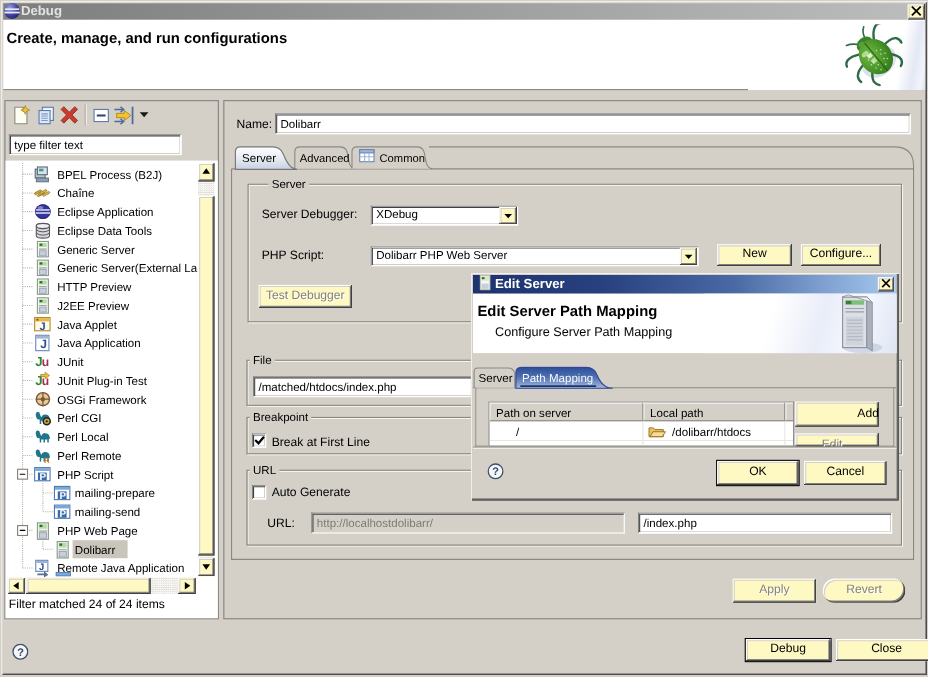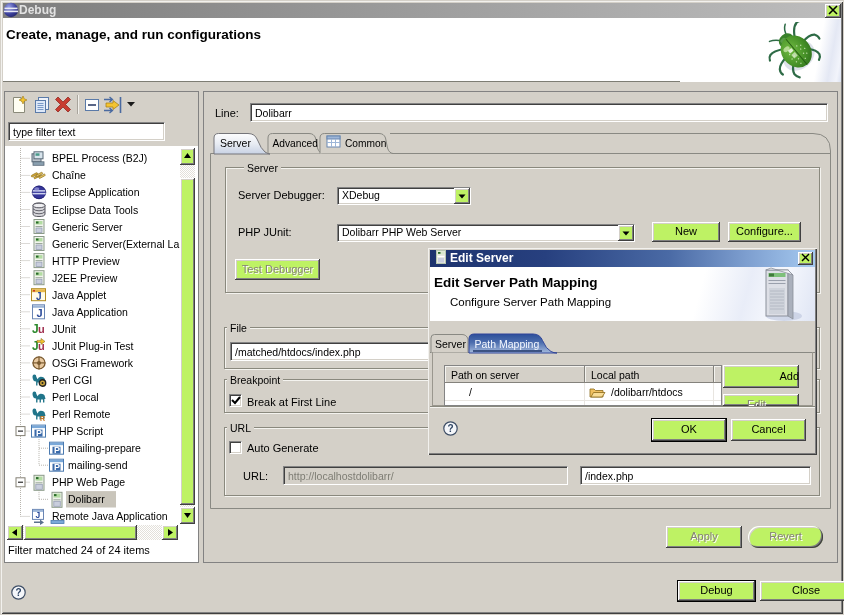--- a/index.html
+++ b/index.html
@@ -2,21 +2,21 @@
 <html><head><meta charset="utf-8">
 <style>
 * { margin:0; padding:0; box-sizing:border-box; }
 html,body { width:844px; height:615px; overflow:hidden; }
 body { position:relative; background:#d4d0c8; font-family:"Liberation Sans",sans-serif; font-size:11px; color:#000; }
 .abs { position:absolute; }
 
 .frame { position:absolute; inset:0; border:1px solid #d4d0c8;
   box-shadow: inset 1px 1px 0 #f2f1ee, inset -1px -1px 0 #404040, inset 2px 2px 0 #d4d0c8, inset -2px -2px 0 #808080; }
 
-.btn { position:absolute; background:#bef264; text-align:center;
+.btn { position:absolute; background:#fef9c3; text-align:center;
   box-shadow: inset -1px -1px 0 #404040, inset 1px 1px 0 #ffffff, inset -2px -2px 0 #808080, inset 2px 2px 0 #d4d0c8;
   font-size:11px; }
 .btn.dis { color:#848078; text-shadow:1px 1px 0 #ffffff; }
 .btn.def { box-shadow: 0 0 0 1px #000, inset -1px -1px 0 #404040, inset 1px 1px 0 #ffffff, inset -2px -2px 0 #808080, inset 2px 2px 0 #d4d0c8; }
 
 .field { position:absolute; background:#fff;
   border:1px solid; border-color:#848484 #fff #fff #848484;
   box-shadow: inset 1px 1px 0 #404040, inset -1px -1px 0 #d4d0c8; }
 .field .txt { position:absolute; left:4px; top:3px; white-space:nowrap; font-size:10.5px; }
 
@@ -310,21 +310,21 @@
 <div class="btn" style="left:7px;top:525px;width:16px;height:15px;"><svg width="16" height="15">
       <path d="M5 7.5 L10 4 L10 11 Z" fill="#000"></path>
     </svg></div>
 <div class="btn" style="left:162px;top:525px;width:16px;height:15px;"><svg width="16" height="15">
       <path d="M11 7.5 L6 4 L6 11 Z" fill="#000"></path>
     </svg></div>
 <div class="btn" style="left:24px;top:525px;width:113px;height:15px;"></div>
 <div class="lbl" style="left:8px;top:544px;">Filter matched 24 of 24 items</div>
 
 <div class="abs" style="left:203px;top:91px;width:635px;height:472px;background:#d4d0c8;border:1px solid #828282;"></div>
-<div class="lbl" style="left:215px;top:107px;">Line:</div>
+<div class="lbl" style="left:215px;top:107px;">Name:</div>
 <div class="field" style="left:250px;top:103px;width:578px;height:19px;">
     <span class="txt">Dolibarr</span>
   </div>
 
 <svg class="abs" style="left:210px;top:132px;" width="622" height="378" viewBox="0 0 622 378">
 
   <path d="M180 1.5 L603 1.5 Q620.5 1.5 620.5 19 L620.5 376.5 L0.5 376.5 L0.5 21.5" fill="none" stroke="#898983" stroke-width="1"></path>
   <path d="M0.5 21.5 L621 21.5" fill="none" stroke="#898983" stroke-width="1"></path>
 
   <path d="M58 21.5 L58 6 Q58 1.5 62.5 1.5 L99 1.5 Q104 1.5 105.5 6 L107.5 16 Q109 21 113 21.5" fill="#d4d0c8" stroke="#898983" stroke-width="1"></path>
@@ -354,21 +354,21 @@
 <div class="group" style="left:225px;top:167px;width:595px;height:126px;">
     <span class="glabel" style="left:18px;">Server</span>
   </div>
 <div class="lbl" style="left:238px;top:189px;">Server Debugger:</div>
 <div class="field" style="left:337px;top:187px;width:134px;height:18px;">
     <span class="txt" style="top:1px;">XDebug</span>
   </div>
 <div class="btn cbtn" style="left:454px;top:188px;width:16px;height:16px;"><svg width="14" height="14" style="margin-top:1px;">
       <path d="M3.5 5.5 L10.5 5.5 L7 9.5 Z" fill="#000"></path>
     </svg></div>
-<div class="lbl" style="left:238px;top:226px;">PHP JUnit:</div>
+<div class="lbl" style="left:238px;top:226px;">PHP Script:</div>
 <div class="field" style="left:337px;top:224px;width:298px;height:18px;">
     <span class="txt" style="top:1px;">Dolibarr PHP Web Server</span>
   </div>
 <div class="btn cbtn" style="left:618px;top:225px;width:16px;height:16px;"><svg width="14" height="14" style="margin-top:1px;">
       <path d="M3.5 5.5 L10.5 5.5 L7 9.5 Z" fill="#000"></path>
     </svg></div>
 <div class="btn" style="left:652px;top:222px;width:68px;height:20px;line-height:19px;">New</div>
 <div class="btn" style="left:728px;top:222px;width:73px;height:20px;line-height:19px;">Configure...</div>
 <div class="btn dis" style="left:235px;top:259px;width:85px;height:21px;line-height:20px;">Test Debugger</div>
 

